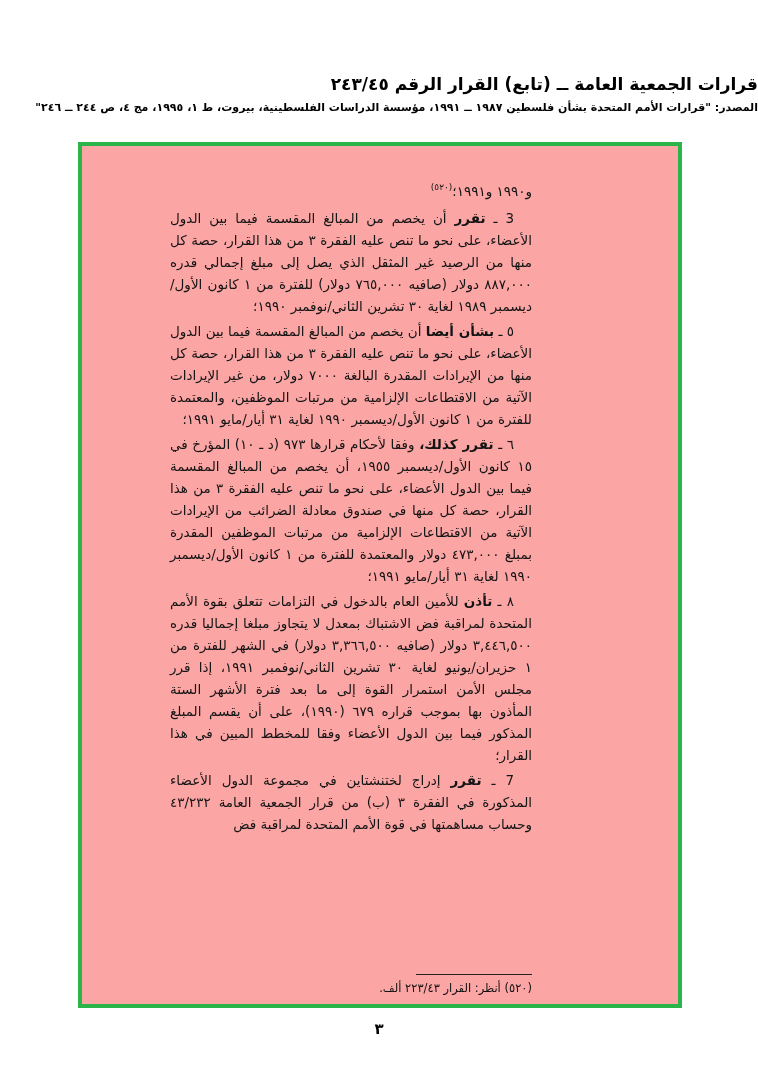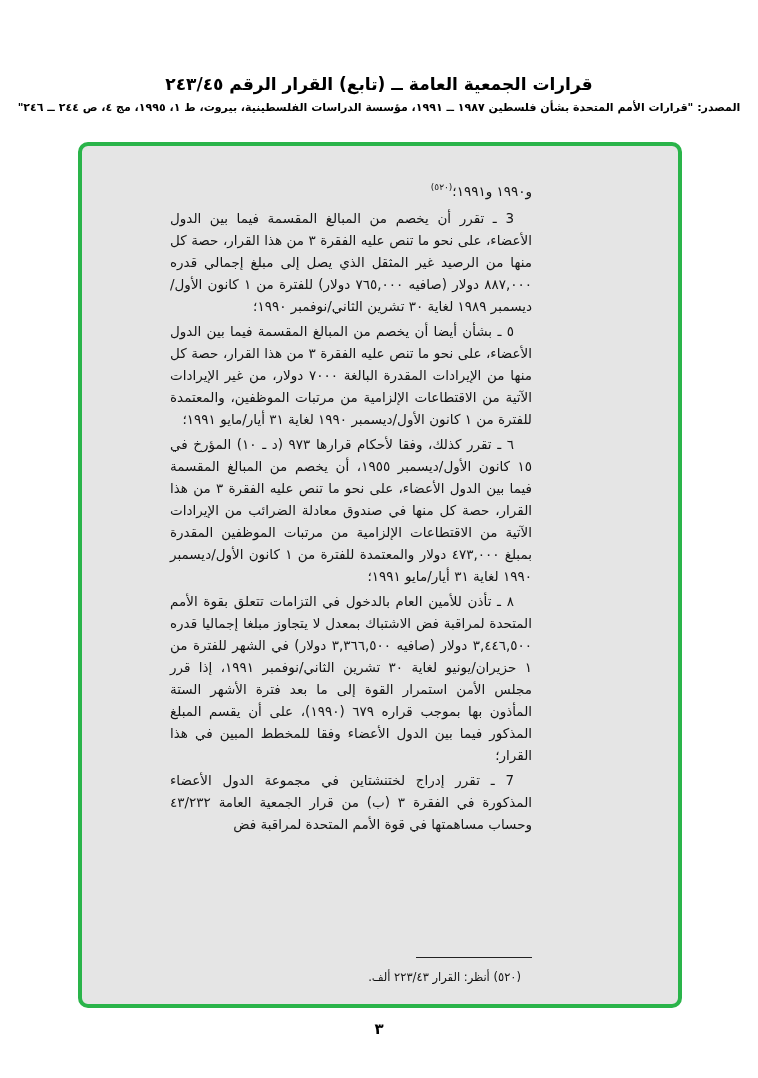--- a/index.html
+++ b/index.html
@@ -1,38 +1,38 @@
 <!DOCTYPE html>
 <html lang="ar"><head>
 <meta charset="utf-8">
 <style>
   html,body{margin:0;padding:0;}
   body{
     width:758px;height:1078px;position:relative;background:#ffffff;
     font-family:"DejaVu Sans", sans-serif;color:#111;overflow:hidden;
   }
-  .header{padding-top:74px;text-align:center;direction:rtl;}
+  .header{padding-top:74px;text-align:right;direction:rtl;}
   .doc-title{font-size:17px;font-weight:bold;color:#000;letter-spacing:0;}
   .doc-source{font-size:11px;font-weight:bold;color:#000;margin-top:7px;}
   .green-box{
     position:absolute;left:78px;top:142px;width:596px;height:858px;
-    border:4px solid #2ab44a;border-radius:10px;background:#e5e5e5;
+    border:4px solid #2ab44a;border-radius:0;background:#fca5a5;
   }
   .text-col{
     position:absolute;top:30px;right:146px;width:362px;
     direction:rtl;text-align:justify;
     font-size:13.5px;line-height:22px;color:#141414;
   }
   .cont-line{margin:0 0 5px 0;text-align:right;}
   .cont-line sup{font-size:9px;}
   .para{margin:0 0 3px 0;text-indent:18px;}
-  .para b{font-weight:normal;}
+  .para b{font-weight:bold;}
   .footnote-area{position:absolute;bottom:8px;right:146px;width:362px;direction:rtl;}
   .footnote-rule{width:116px;border-top:1.5px solid #222;margin:0 0 5px 0;}
-  .footnote{font-size:11.5px;line-height:16px;margin:11px;text-align:right;}
+  .footnote{font-size:11.5px;line-height:16px;margin:0;text-align:right;}
   .page-number{position:absolute;top:1020px;left:0;width:100%;text-align:center;
     font-size:15px;font-weight:bold;color:#000;}
 </style>
 </head>
 <body>
 
 <div class="header">
   <div class="doc-title">قرارات الجمعية العامة ــ (تابع) القرار الرقم ٢٤٣/٤٥</div>
   <div class="doc-source">المصدر: "قرارات الأمم المتحدة بشأن فلسطين ١٩٨٧ ــ ١٩٩١، مؤسسة الدراسات الفلسطينية، بيروت، ط ١، ١٩٩٥، مج ٤، ص ٢٤٤ ــ ٢٤٦"</div>
 </div>

